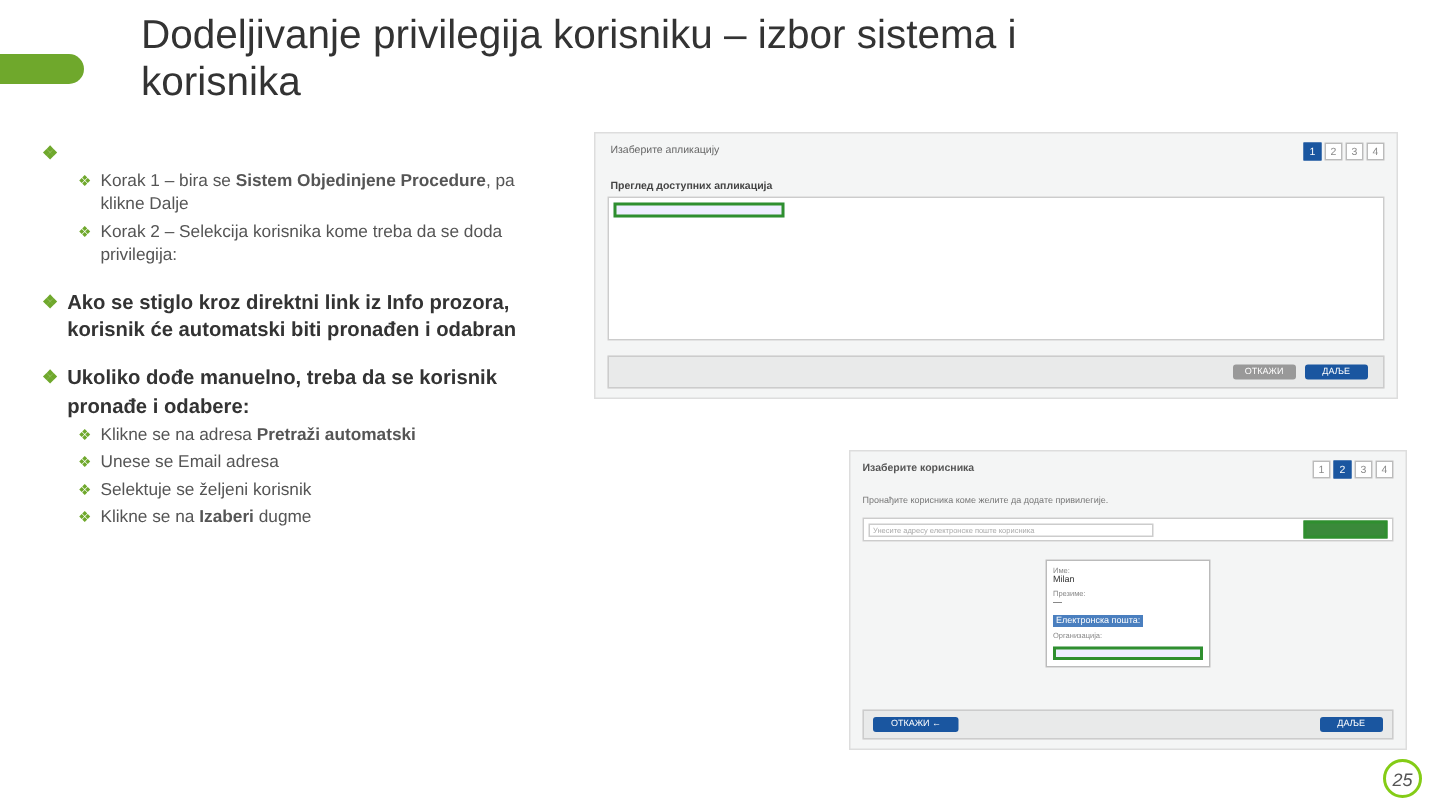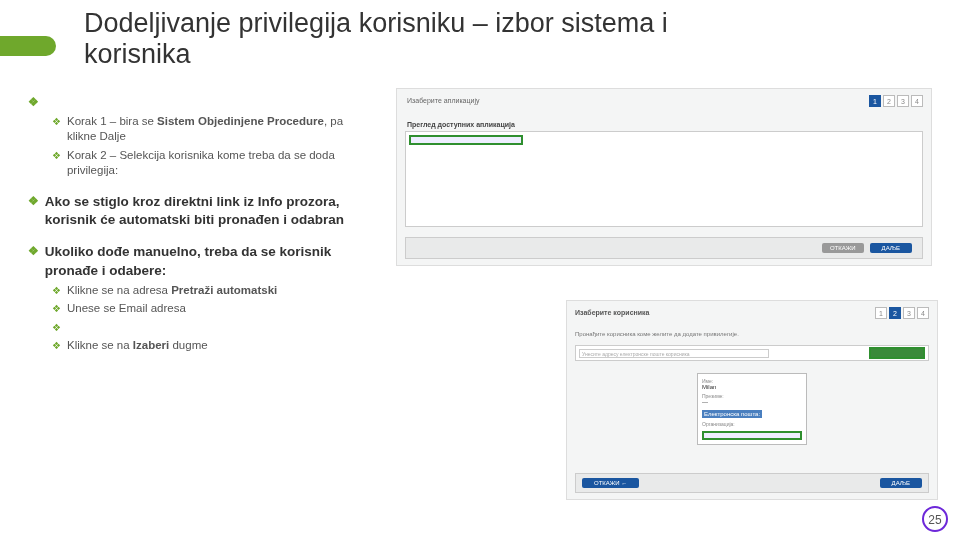--- a/index.html
+++ b/index.html
@@ -15,21 +15,21 @@
     position: absolute;
     left: 0;
     top: 36px;
     width: 56px;
     height: 20px;
     background: #6fa82c;
     border-radius: 0 10px 10px 0;
   }
   .title {
     position: absolute;
-    left: 84px;
+    left: 94px;
     top: 8px;
     font-size: 27px;
     font-weight: 300;
     color: #333;
     line-height: 1.15;
     width: 660px;
   }
   .content {
     position: absolute;
     left: 28px;
@@ -157,26 +157,27 @@
     background: #e9eaea; border: 1px solid #ccc;
     display: flex; justify-content: space-between; align-items: center;
     padding: 0 6px;
   }
 
   .page-num {
     position: absolute;
     right: 12px;
     bottom: 8px;
     width: 26px; height: 26px;
-    border: 2px solid #6d28d9;
+    border: 2px solid #84cc16;
     border-radius: 50%;
     text-align: center;
     line-height: 24px;
     font-size: 12px;
     color: #555;
+    font-style: italic;
   }
 </style>
 </head>
 <body>
 
 <div class="accent-tab"></div>
 
 <h1 class="title">Dodeljivanje privilegija korisniku – izbor sistema i korisnika</h1>
 
 <div class="content">
@@ -209,20 +210,21 @@
     <span class="txt">
       <span>Klikne se na adresa </span><b>Pretraži automatski</b>
     </span>
   </div>
   <div class="lvl2">
     <span class="dia">❖</span>
     <span class="txt">Unese se Email adresa</span>
   </div>
   <div class="lvl2">
     <span class="dia">❖</span>
+    <span class="txt">Selektuje se željeni korisnik</span>
   </div>
   <div class="lvl2">
     <span class="dia">❖</span>
     <span class="txt">
       <span>Klikne se na </span><b>Izaberi</b><span> dugme</span>
     </span>
   </div>
 </div>
 
 <div class="panel panel-a">

